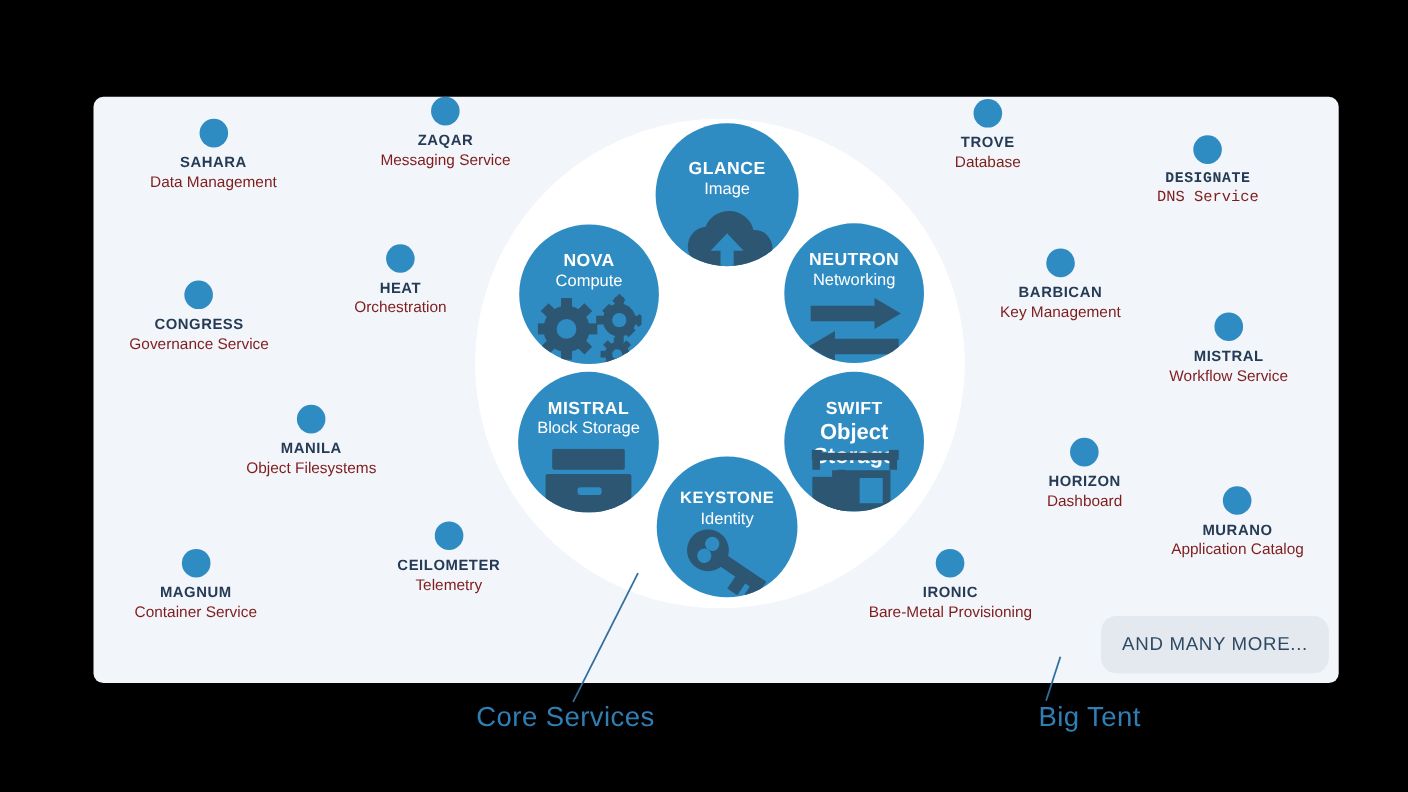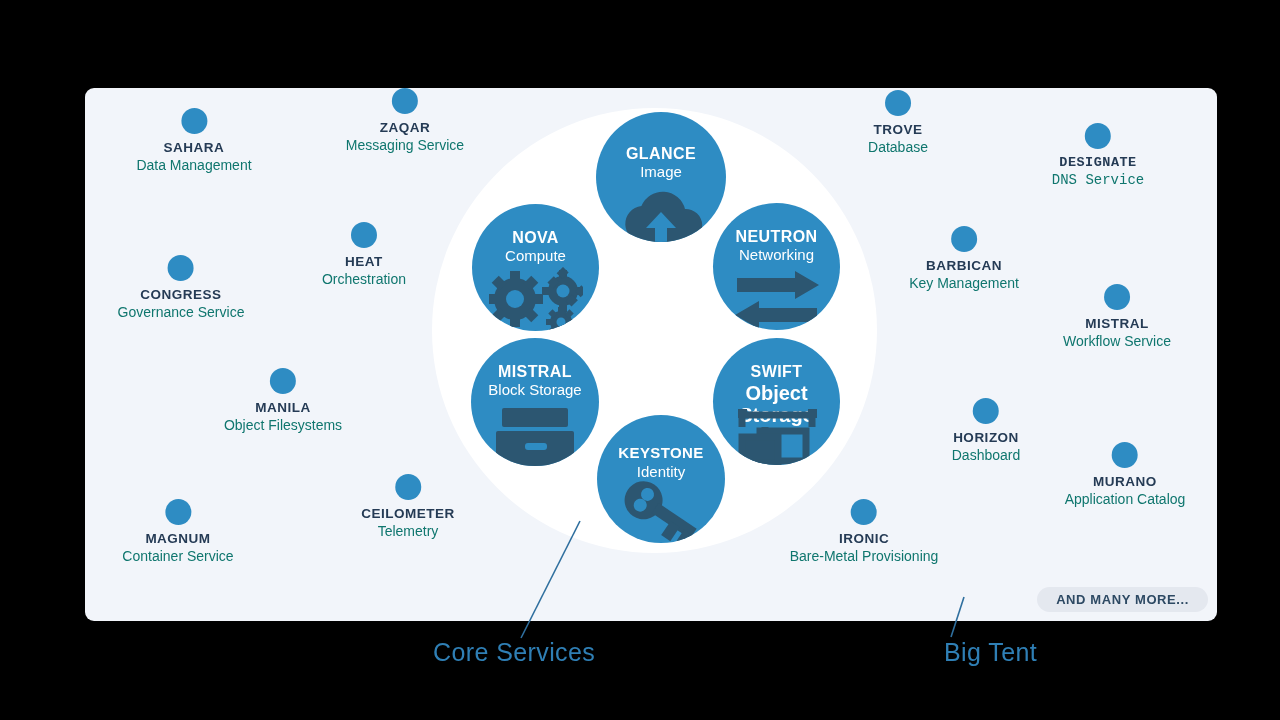--- a/index.html
+++ b/index.html
@@ -115,36 +115,36 @@
   .sat .sat-name {
     font-size: 13.5px;
     font-weight: bold;
     color: #253b55;
     letter-spacing: .5px;
     line-height: 1.2;
   }
   .sat .sat-desc {
     font-size: 14px;
     font-weight: normal;
-    color: #0f766e;
+    color: #7f1d1d;
     line-height: 1.25;
     margin-top: 1px;
   }
 
   
   #many-more {
     position: absolute;
     right: 9px;
     bottom: 9px;
     background: #e4e8ef;
     color: #2d4963;
-    font-size: 13px;
-    font-weight: bold;
+    font-size: 17px;
+    font-weight: normal;
     letter-spacing: .6px;
-    padding: 5px 19px;
+    padding: 16px 19px;
     border-radius: 14px;
   }
 
   
   #captions-svg {
     position: absolute;
     left: 0; top: 0;
     width: 1280px; height: 720px;
     pointer-events: none;
   }

